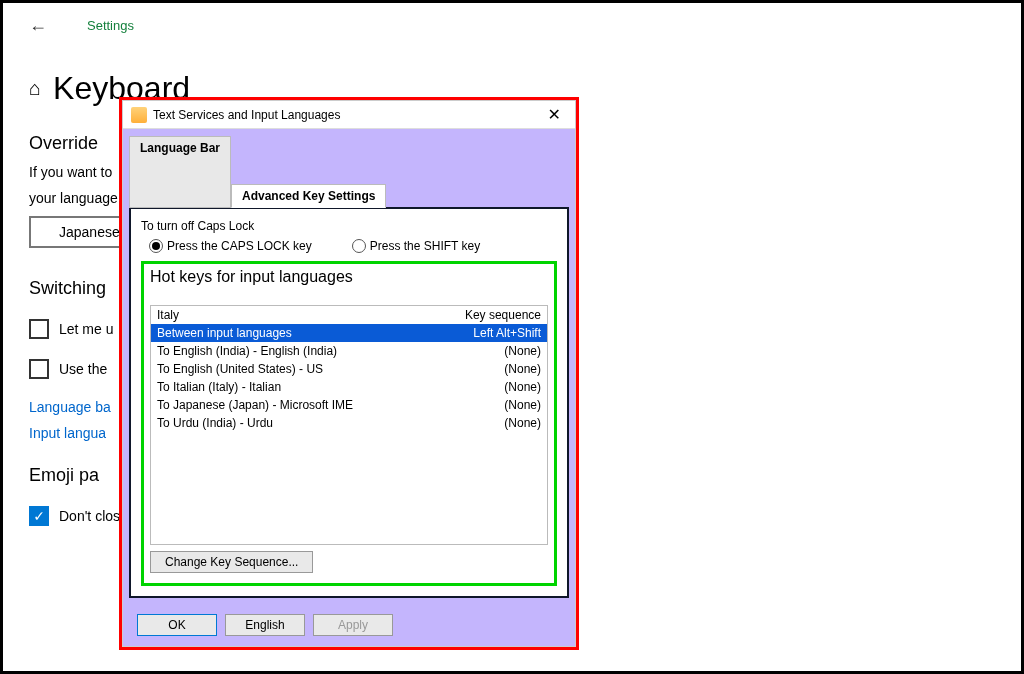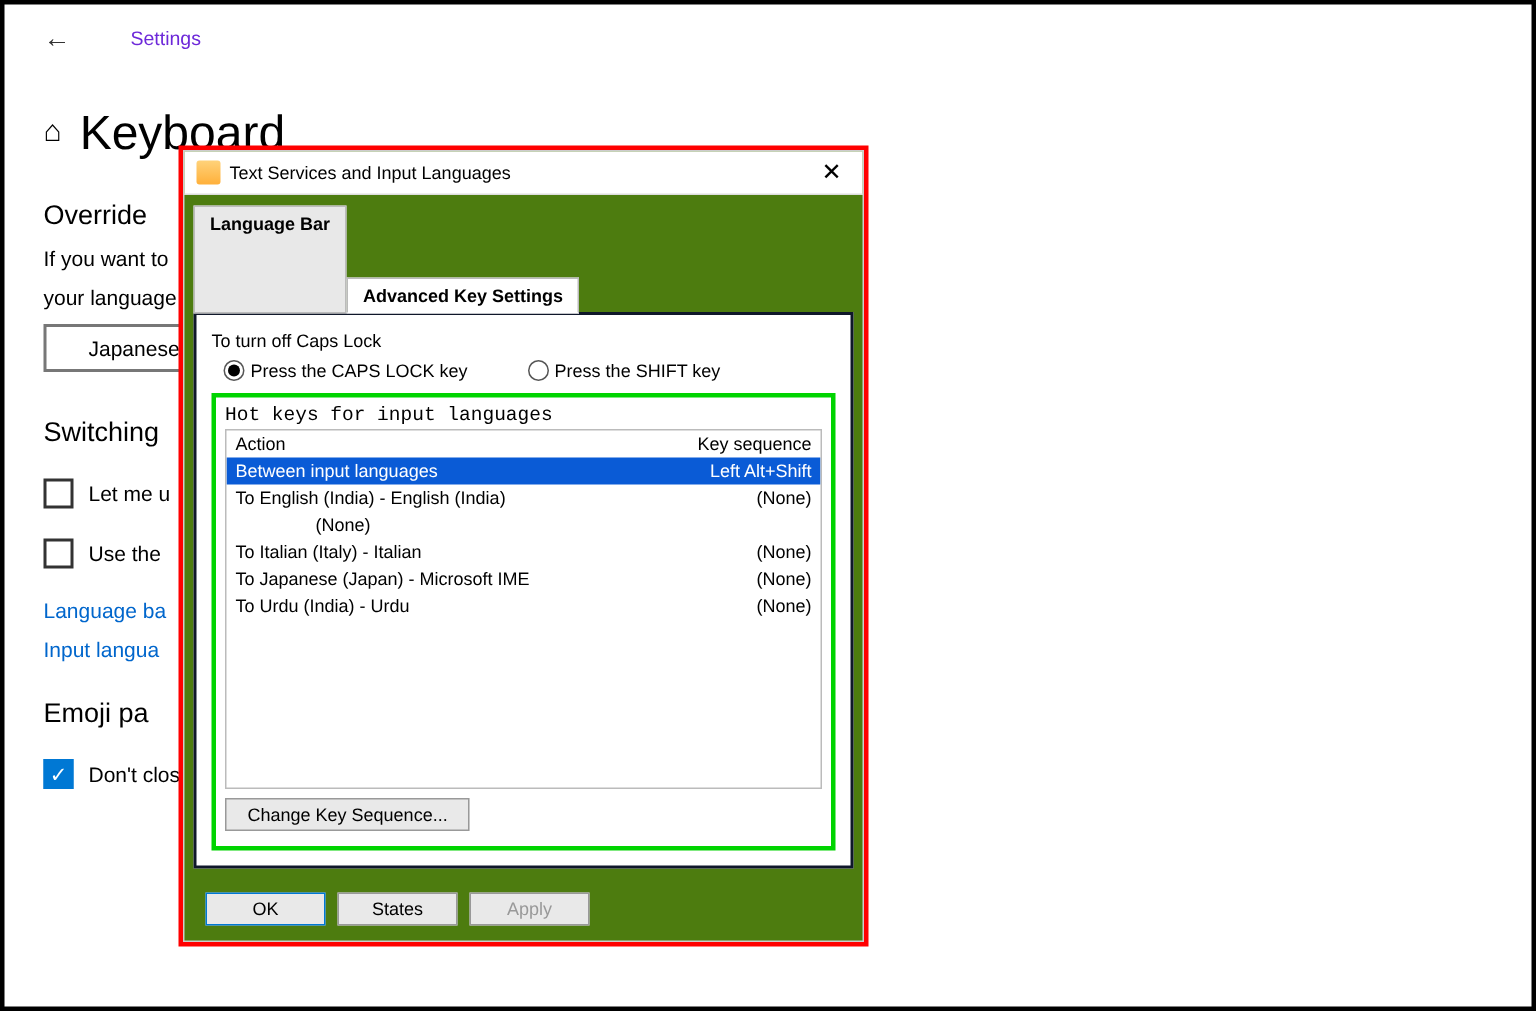--- a/index.html
+++ b/index.html
@@ -1,55 +1,55 @@
 <!DOCTYPE html>
 <html><head>
   <meta charset="utf-8">
   <style>
     * { box-sizing: border-box; margin: 0; padding: 0; font-family: "Segoe UI", sans-serif; }
     body { width: 1024px; height: 674px; background: #fff; position: relative; border: 3px solid #000; overflow: hidden; }
     
     .settings-page { padding: 12px 26px; position: relative; height: 100%; }
     .back-arrow { display: inline-block; font-size: 18px; color: #333; margin-right: 20px; cursor: pointer; vertical-align: middle; }
-    .settings-label { font-size: 13px; color: #6d28d9; vertical-align: middle; }
+    .settings-label { font-size: 13px; color: #15803d; vertical-align: middle; }
     .header-row { display: flex; align-items: center; gap: 12px; margin-top: 34px; margin-bottom: 26px; }
     .home-icon { font-size: 20px; }
     .page-title { font-size: 32px; font-weight: 400; }
     
     .section-heading { font-size: 18px; font-weight: 400; margin-top: 18px; margin-bottom: 10px; }
     .body-text { font-size: 14px; margin-bottom: 10px; }
     .dropdown-box { border: 2px solid #777; padding: 6px 28px; font-size: 14px; display: inline-block; min-width: 88px; }
     
     .checkbox-row { display: flex; align-items: center; gap: 10px; margin: 20px 0; font-size: 14px; }
     .win-checkbox { width: 20px; height: 20px; border: 2px solid #333; display: inline-flex; align-items: center; justify-content: center; font-size: 14px; }
     .win-checkbox.checked { background: #0078d4; border-color: #0078d4; color: #fff; }
     
     .link { color: #0066cc; font-size: 14px; margin: 10px 0; display: block; cursor: pointer; }
     
     
     .dialog-backdrop { position: absolute; top: 94px; left: 116px; width: 460px; border: 3px solid #ff0000; background: #fff; }
-    .dialog-inner { border: 1px solid #ccc; background: #4d7c0f; }
+    .dialog-inner { border: 1px solid #ccc; background: #c4b5fd; }
     .dialog-titlebar { display: flex; align-items: center; padding: 4px 8px; background: #fff; border-bottom: 1px solid #ddd; }
     .dialog-title-icon { width: 16px; height: 16px; background: linear-gradient(#ffd27a,#ffb03a); border-radius: 2px; margin-right: 6px; }
     .dialog-title-text { font-size: 12px; flex: 1; }
     .dialog-close { font-size: 16px; padding: 0 6px; cursor: pointer; }
     
     .tabs-row { display: flex; gap: 0; margin: 6px 6px 0 6px; font-weight: bold; }
     .tab { font-size: 12px; padding: 4px 10px; border: 1px solid #bbb; background: #e8e8e8; position: relative; top: 1px; cursor: pointer; }
     .tab.active { background: #fff; border-bottom-color: #fff; z-index: 2; margin-top: 48px; }
     .tab-panel { background: #fff; border: 2px solid #0f172a; margin: 0 6px 6px 6px; padding: 10px; }
     
     .groupbox-label { font-size: 12px; margin-bottom: 6px; }
     .radio-row { display: flex; align-items: center; gap: 40px; font-size: 12px; margin-left: 8px; }
     .radio-item { display: flex; align-items: flex-start; gap: 4px; }
     .radio-circle { width: 14px; height: 14px; border: 1px solid #555; border-radius: 50%; display: inline-flex; align-items: center; justify-content: center; }
     .radio-dot { width: 8px; height: 8px; background: #000; border-radius: 50%; }
     
     .green-box { border: 3px solid #00d400; padding: 4px 6px 10px 6px; margin-top: 8px; }
-    .hotkey-group-label { font-size: 13px; margin-bottom: 2px; font-family: Liberation Mono, monospace; }
+    .hotkey-group-label { font-size: 16px; margin-bottom: 19px; }
     .hotkey-list { border: 1px solid #bbb; height: 240px; background: #fff; overflow: hidden; position: relative; }
     .hotkey-row { display: flex; font-size: 12px; padding: 2px 6px; }
     .hotkey-row.selected { background: #0a5bd6; color: #fff; }
     .hotkey-row .col-action { flex: 1; white-space: nowrap; }
     .hotkey-row .col-seq { text-align: right; min-width: 90px; }
     .hotkey-header-inner { display: flex; padding: 2px 6px; font-size: 12px; }
     .hotkey-header-inner .col-action { flex:1; }
     
     .change-btn-row { display: flex; justify-content: flex-start; margin-top: 6px; }
     .win-button { font-size: 12px; padding: 3px 14px; border: 1px solid #999; background: #e9e9e9; cursor: pointer; min-width: 80px; text-align: center; }
@@ -123,33 +123,34 @@
         <label class="radio-item">
           <span class="radio-circle"></span>
           <span>Press the SHIFT key</span>
         </label>
       </div>
 
       <div class="green-box">
         <div class="hotkey-group-label">Hot keys for input languages</div>
         <div class="hotkey-list">
           <div class="hotkey-header-inner">
-            <span class="col-action">Action</span>
+            <span class="col-action">Italy</span>
             <span class="col-seq">Key sequence</span>
           </div>
           <div id="hotkey-rows">
               <div class="hotkey-row selected">
                 <span class="col-action">Between input languages</span>
                 <span class="col-seq">Left Alt+Shift</span>
               </div>
               <div class="hotkey-row">
                 <span class="col-action">To English (India) - English (India)</span>
                 <span class="col-seq">(None)</span>
               </div>
               <div class="hotkey-row">
+                <span class="col-action">To English (United States) - US</span>
                 <span class="col-seq">(None)</span>
               </div>
               <div class="hotkey-row">
                 <span class="col-action">To Italian (Italy) - Italian</span>
                 <span class="col-seq">(None)</span>
               </div>
               <div class="hotkey-row">
                 <span class="col-action">To Japanese (Japan) - Microsoft IME</span>
                 <span class="col-seq">(None)</span>
               </div>
@@ -161,17 +162,17 @@
 
         </div>
         <div class="change-btn-row">
           <button class="win-button">Change Key Sequence...</button>
         </div>
       </div>
     </div>
 
     <div class="dialog-button-row">
       <button class="win-button default">OK</button>
-      <button class="win-button">States</button>
+      <button class="win-button">English</button>
       <button class="win-button disabled">Apply</button>
     </div>
   </div>
 </div>
 
 </body></html>

